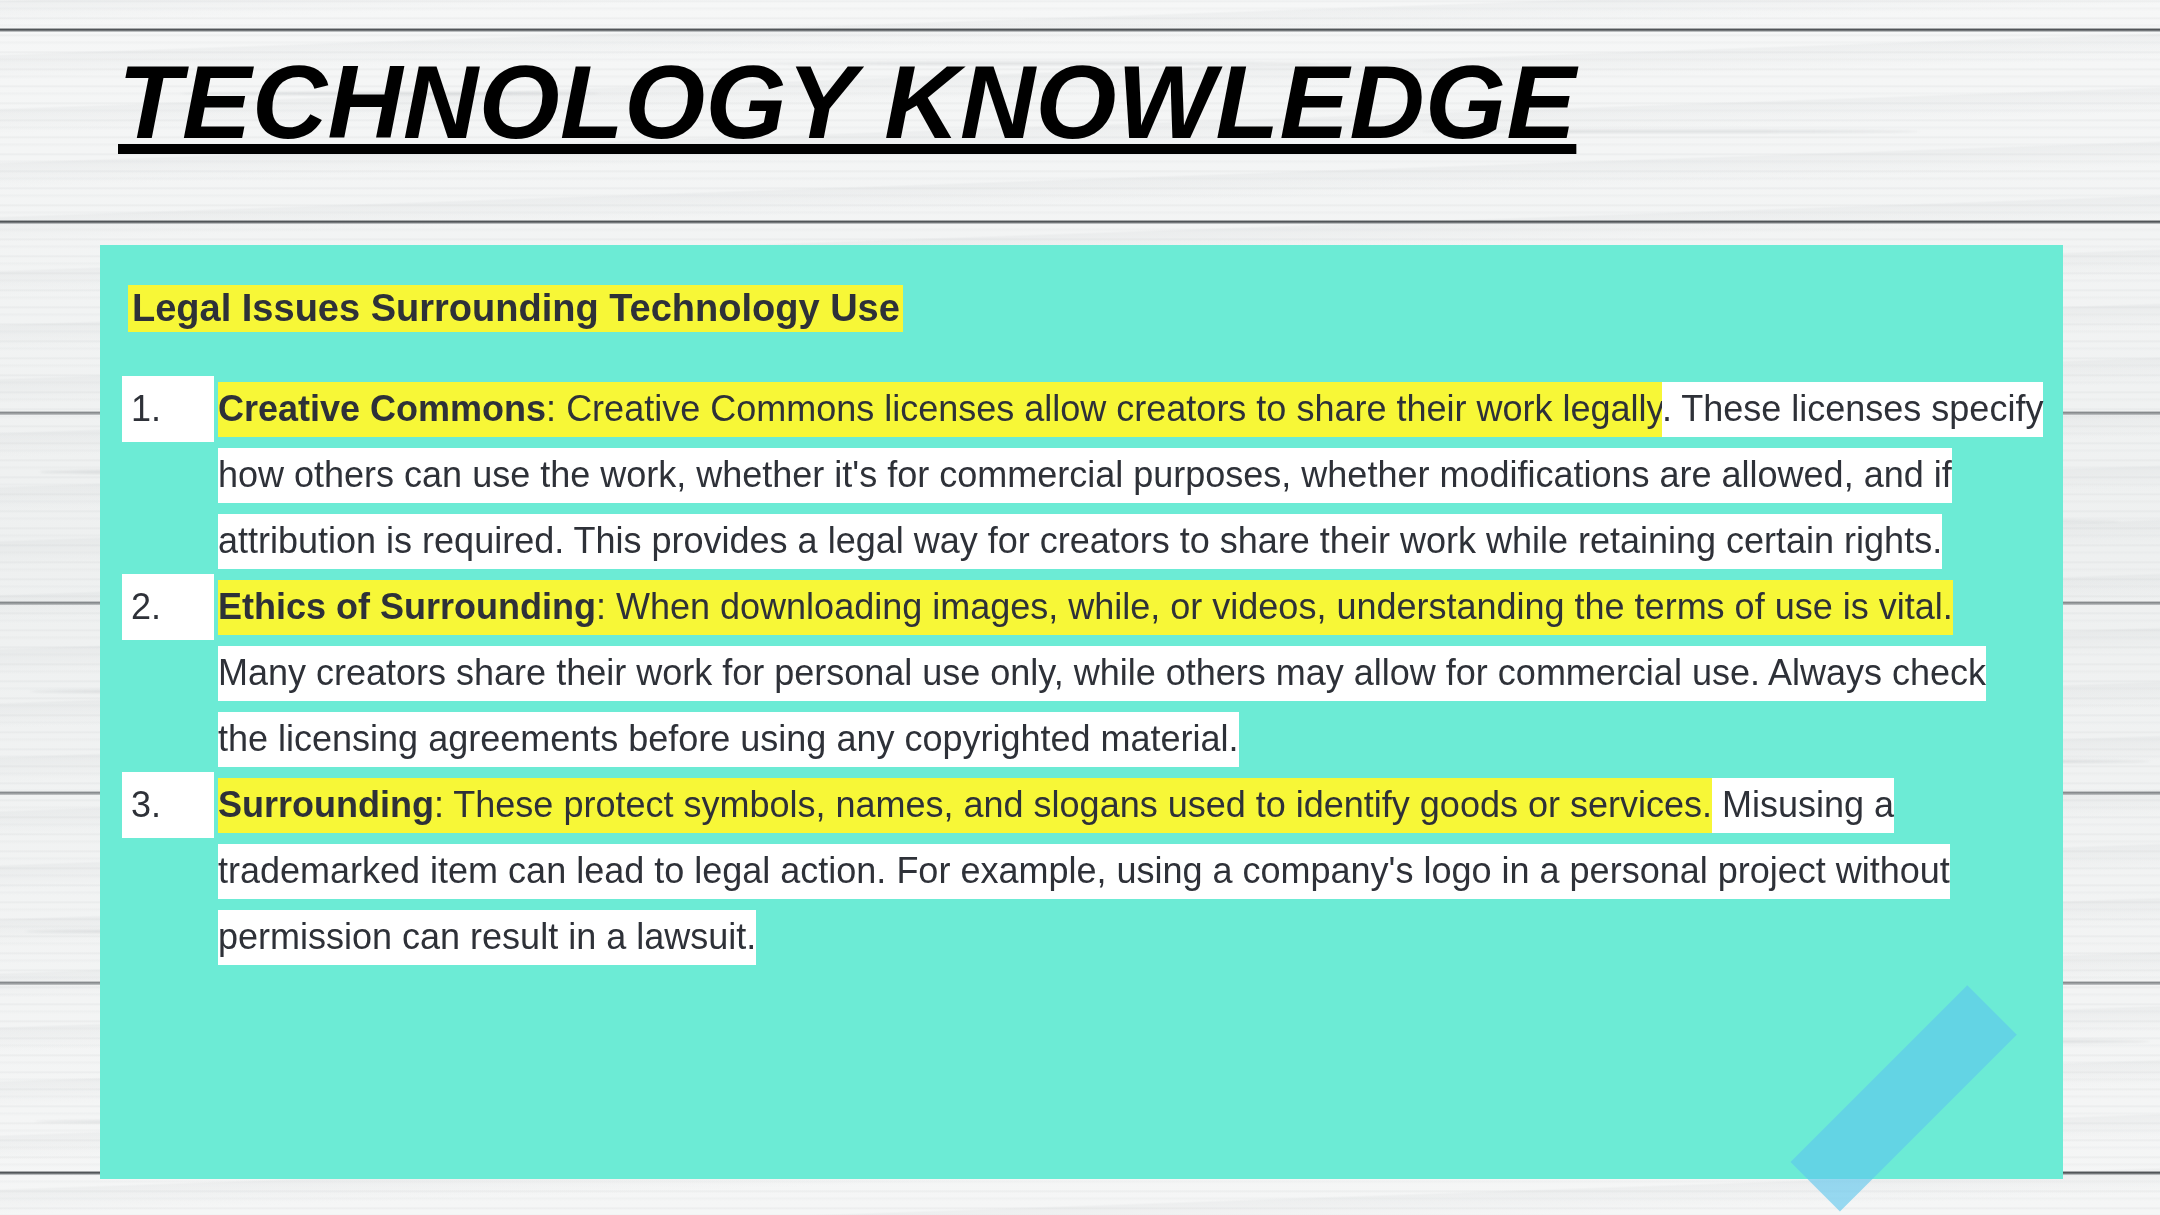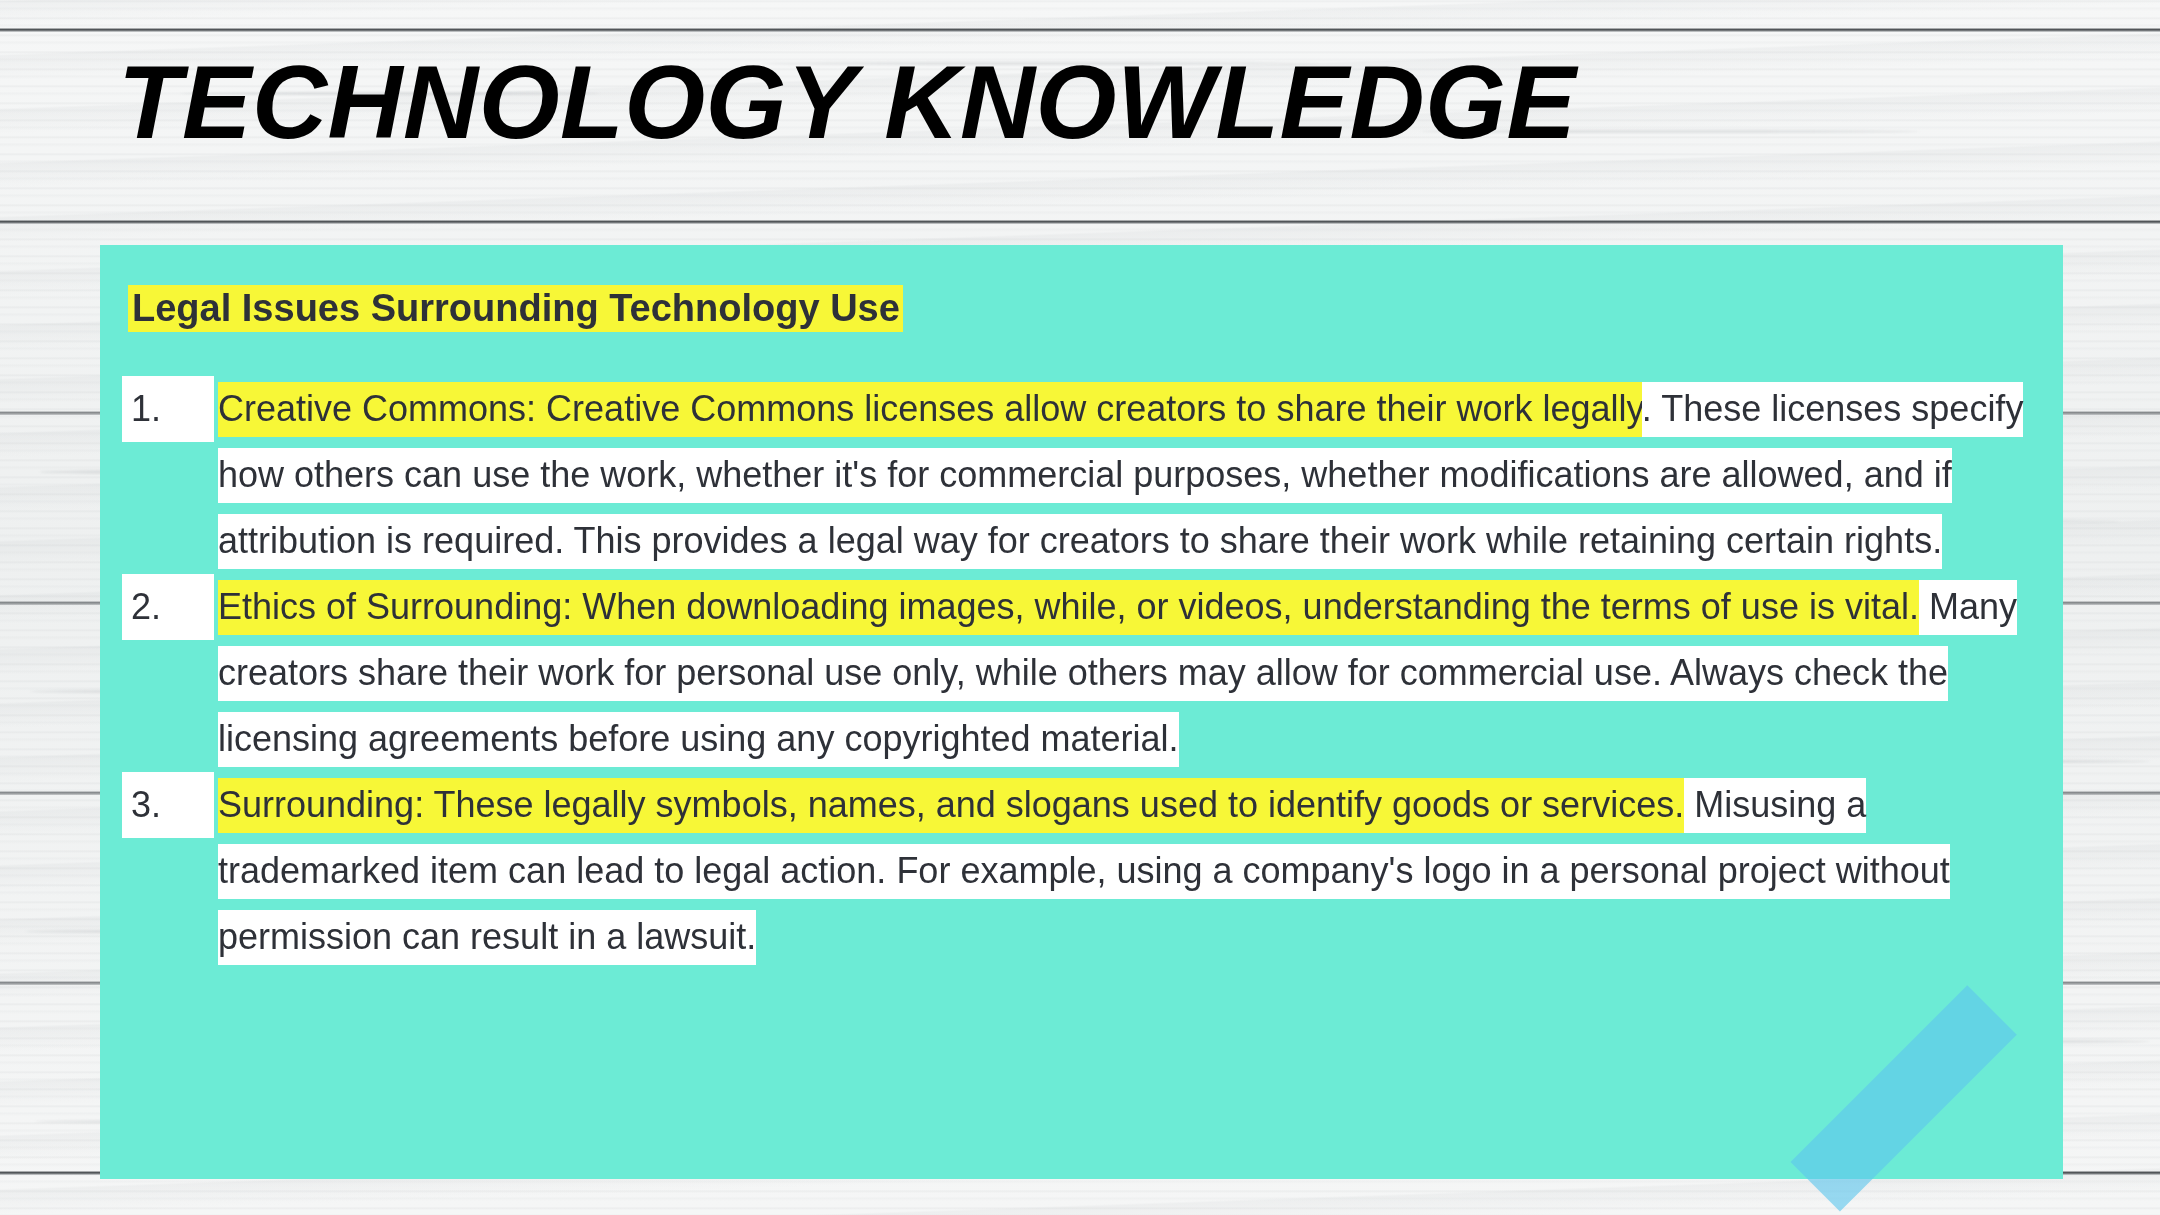--- a/index.html
+++ b/index.html
@@ -85,20 +85,21 @@
     display: flex;
     align-items: center;
     font-family: "Liberation Sans", sans-serif;
     font-weight: bold;
     font-style: italic;
     font-size: 104px;
     letter-spacing: 0.5px;
     color: #000000;
     white-space: nowrap;
     line-height: 1;
+    text-decoration: underline;
   }
 
   
   .content-panel {
     position: absolute;
     left: 100px;
     top: 245px;
     width: 1963px;
     height: 934px;
     background: #6CEBD5;
@@ -179,21 +180,21 @@
     -webkit-box-decoration-break: clone;
     padding: 6px 0 8px 0;
   }
   .item-text .pl {
     background: #ffffff;
     box-decoration-break: clone;
     -webkit-box-decoration-break: clone;
     padding: 6px 0 8px 0;
   }
   .item-text b {
-    font-weight: normal;
+    font-weight: bold;
   }
 </style>
 </head>
 <body>
 
 <div id="slide">
 
   <div class="wood-bg">
     <div class="grain" style="left:180px;  top:92px;  width:420px; height:3px;"></div>
     <div class="grain" style="left:760px;  top:62px;  width:560px; height:3px;"></div>
@@ -238,21 +239,21 @@
         <li>
           <span class="num-marker">2.</span>
           <span class="item-text">
             <span class="hl"><b>Ethics of Surrounding</b><span>: </span><span>When downloading images, while, or videos, understanding the terms of use is vital.</span></span><span class="pl"> Many creators share their work for personal use only, while others may allow for commercial use. Always check the licensing agreements before using any copyrighted material.</span>
           </span>
         </li>
 
         <li>
           <span class="num-marker">3.</span>
           <span class="item-text">
-            <span class="hl"><b>Surrounding</b><span>: </span><span>These legally symbols, names, and slogans used to identify goods or services.</span></span><span class="pl"> Misusing a trademarked item can lead to legal action. For example, using a company's logo in a personal project without permission can result in a lawsuit.</span>
+            <span class="hl"><b>Surrounding</b><span>: </span><span>These protect symbols, names, and slogans used to identify goods or services.</span></span><span class="pl"> Misusing a trademarked item can lead to legal action. For example, using a company's logo in a personal project without permission can result in a lawsuit.</span>
           </span>
         </li>
 
       </ol>
     </div>
   </div>
 
   <div class="deco-bar"></div>
 
 </div>

